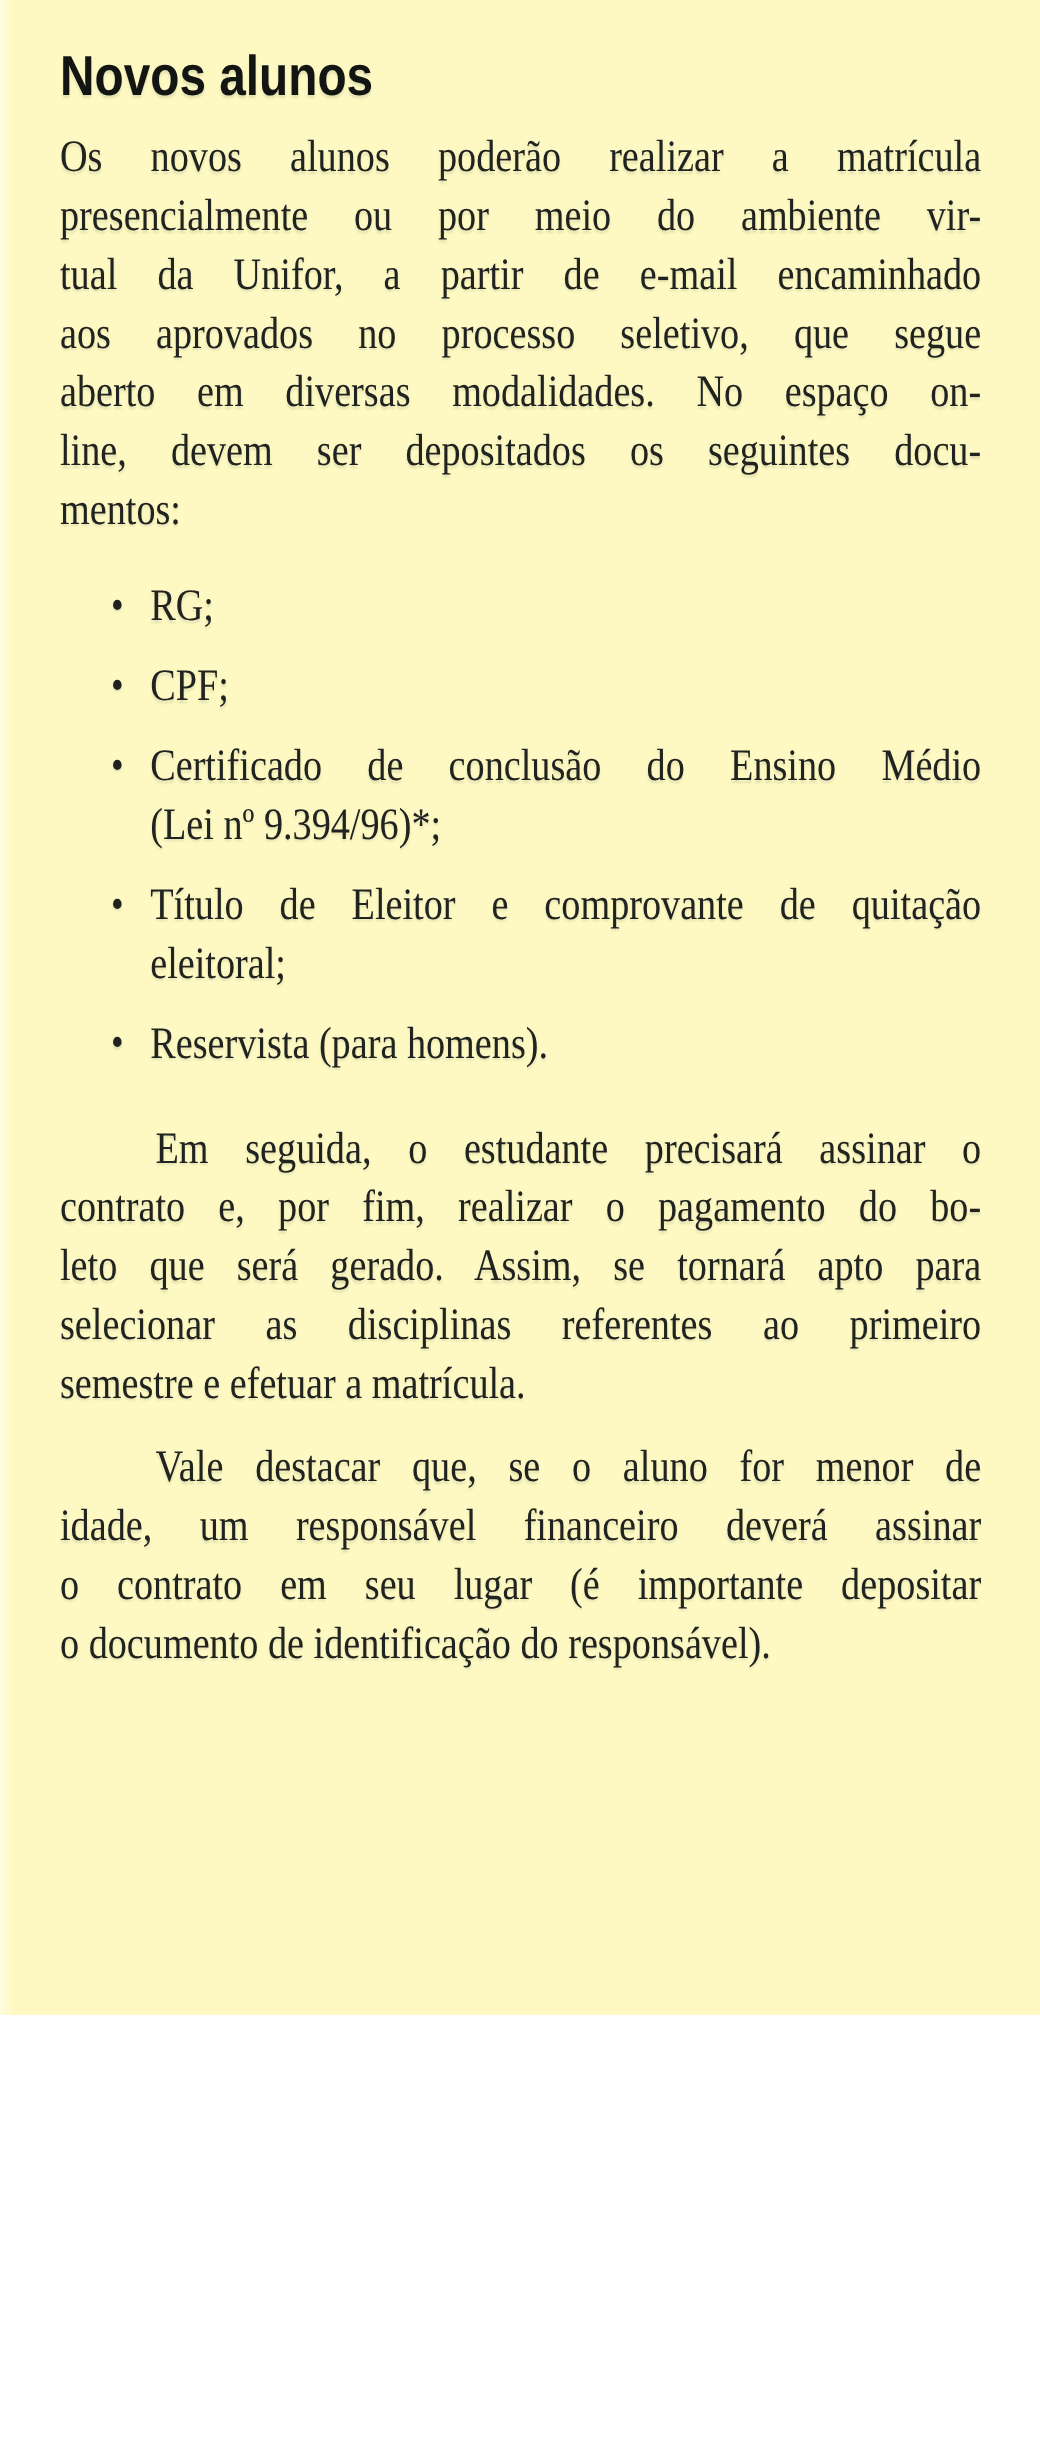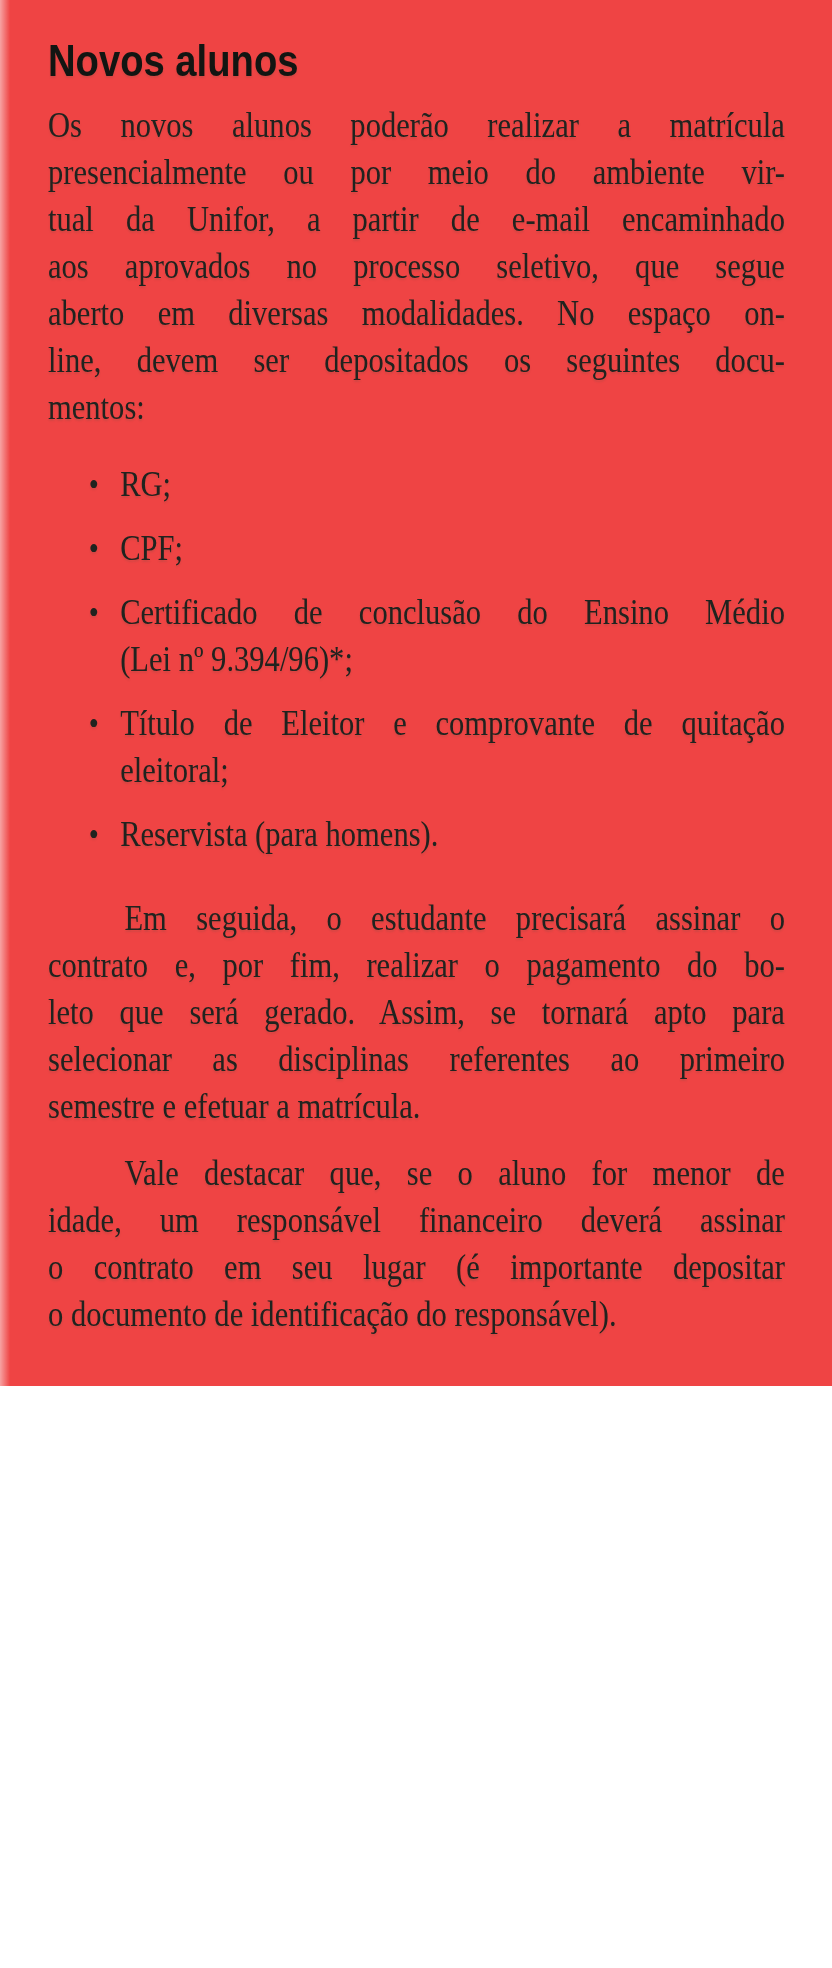--- a/index.html
+++ b/index.html
@@ -2,22 +2,22 @@
 <html><head>
 <meta charset="utf-8">
 <style>
   html, body {
     margin: 0;
     padding: 0;
   }
   .page {
     position: relative;
     width: 832px;
-    height: 1386px;
-    background: #ef4444;
+    height: 1612px;
+    background: #fef9c3;
     overflow: hidden;
     color: #20231f;
   }
   .edge-highlight {
     position: absolute;
     left: 0; top: 0; bottom: 0;
     width: 10px;
     background: linear-gradient(to right, rgba(255,255,255,0.5), rgba(255,255,255,0));
     pointer-events: none;
   }

